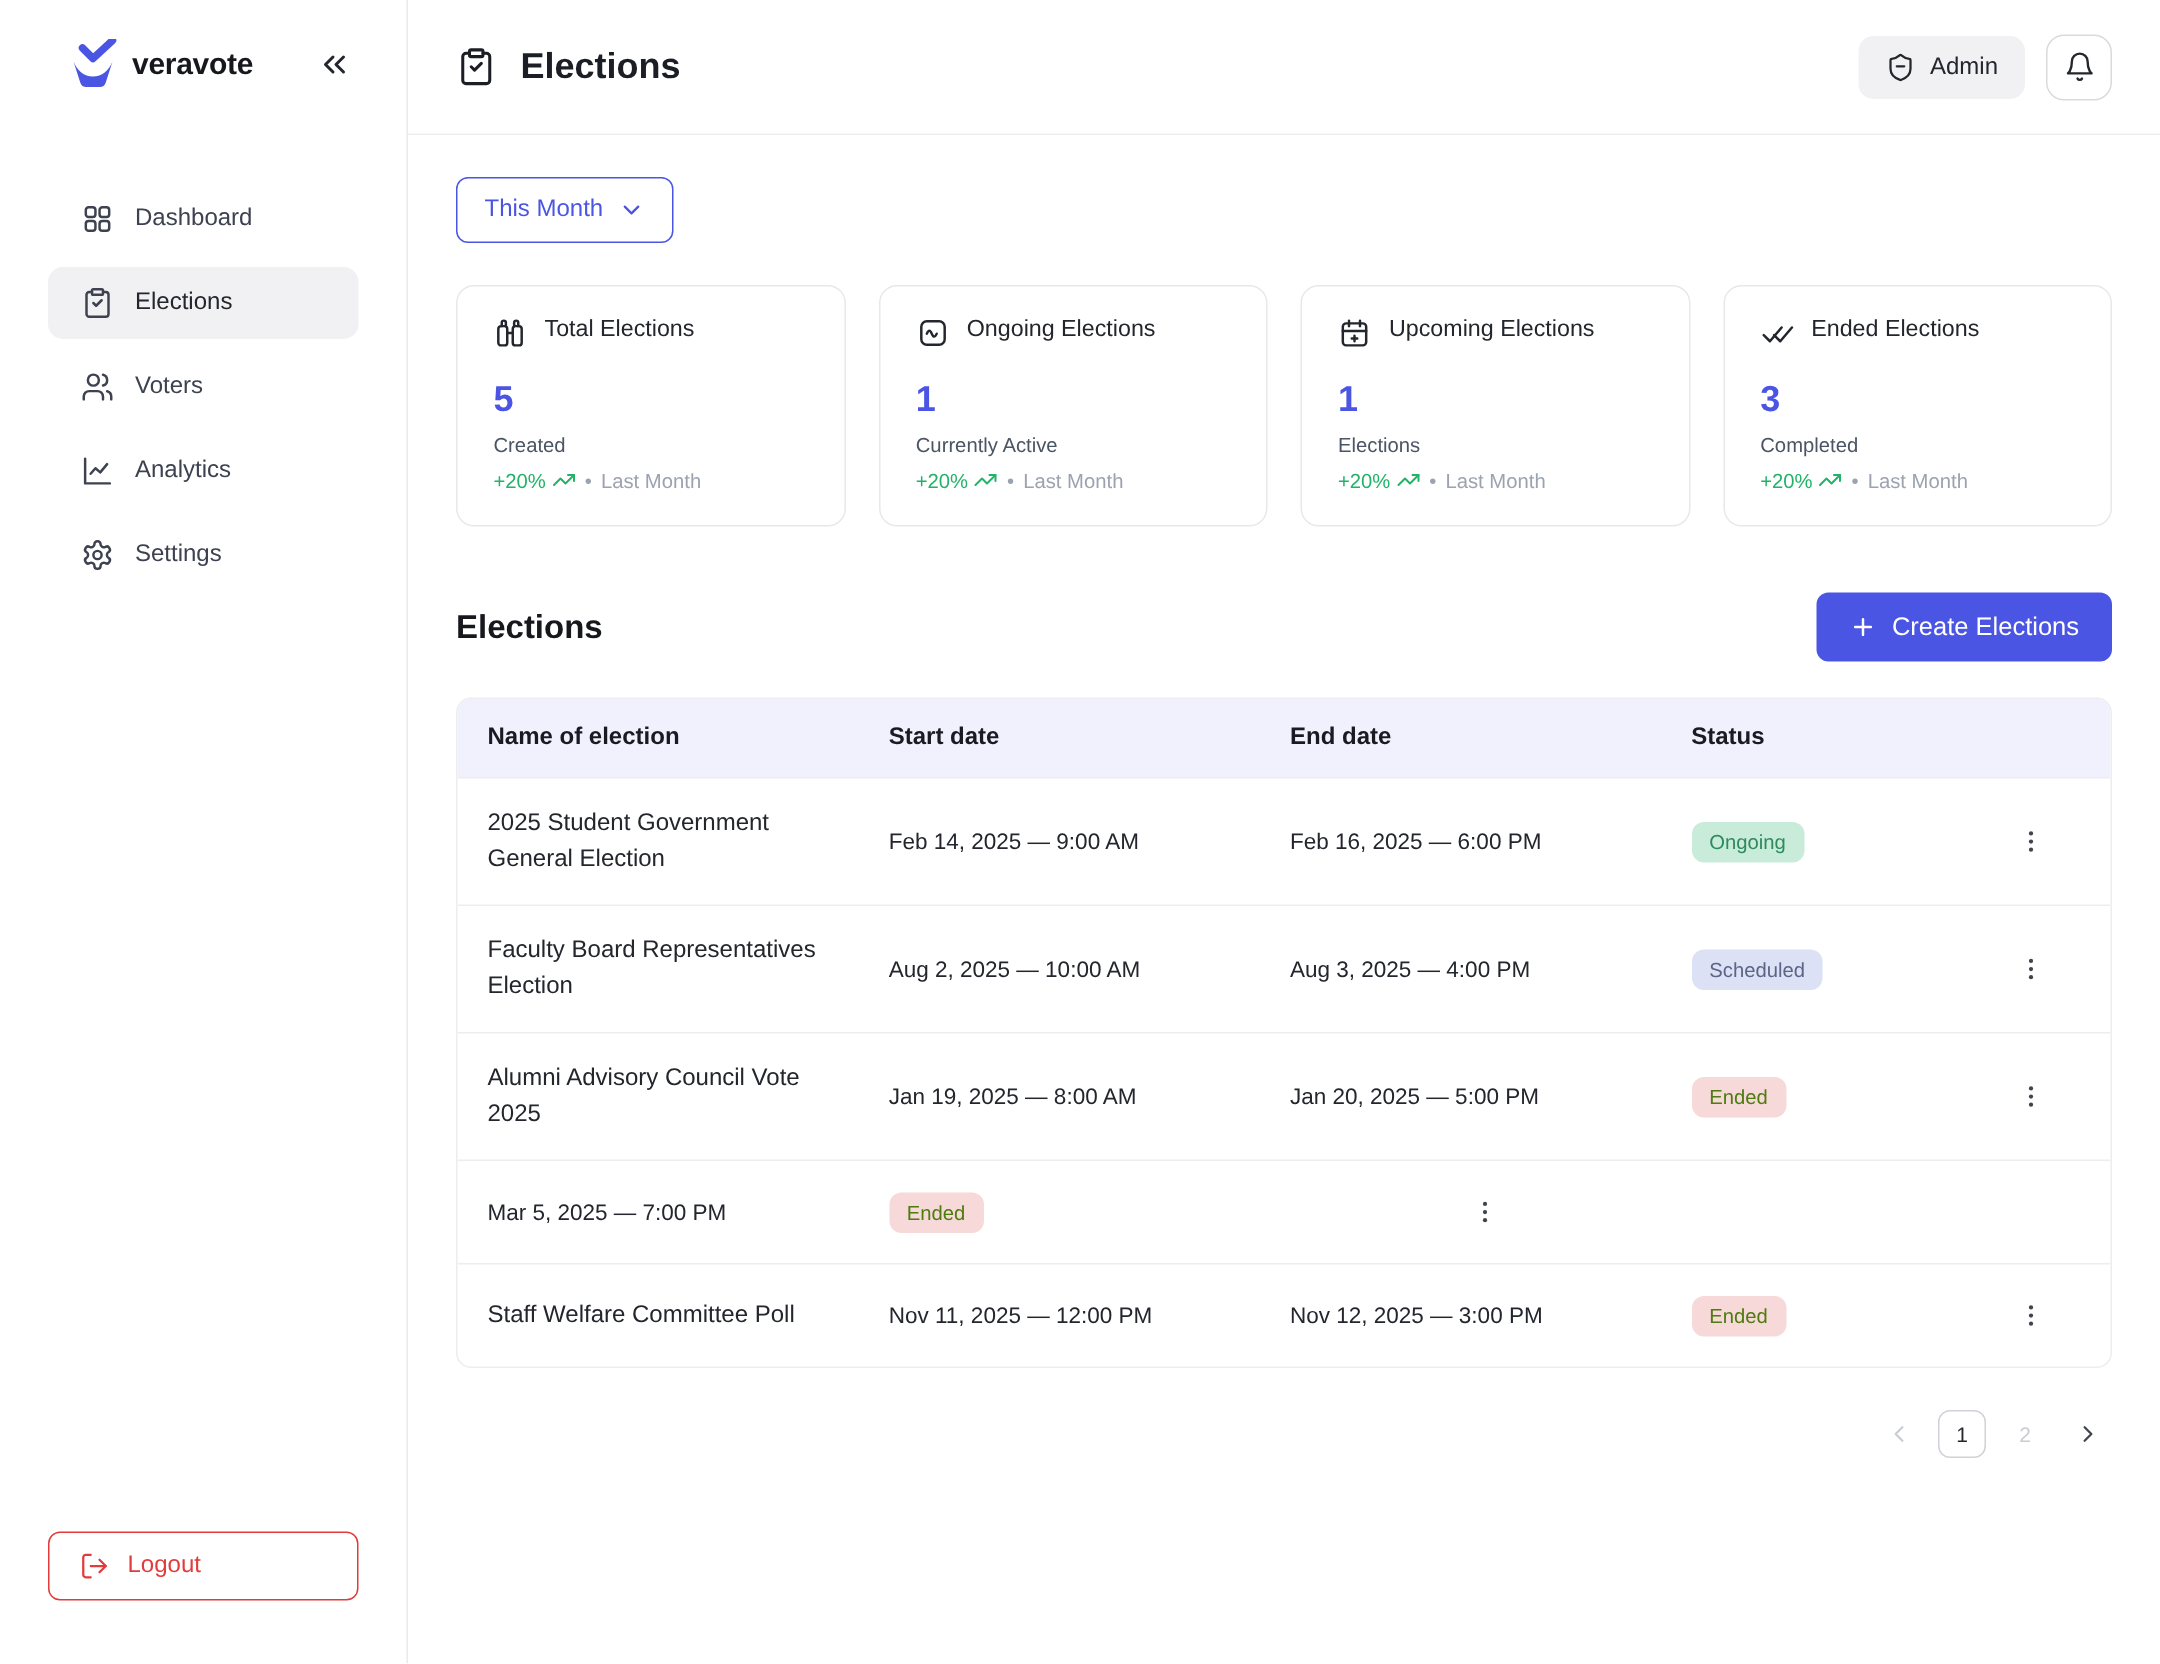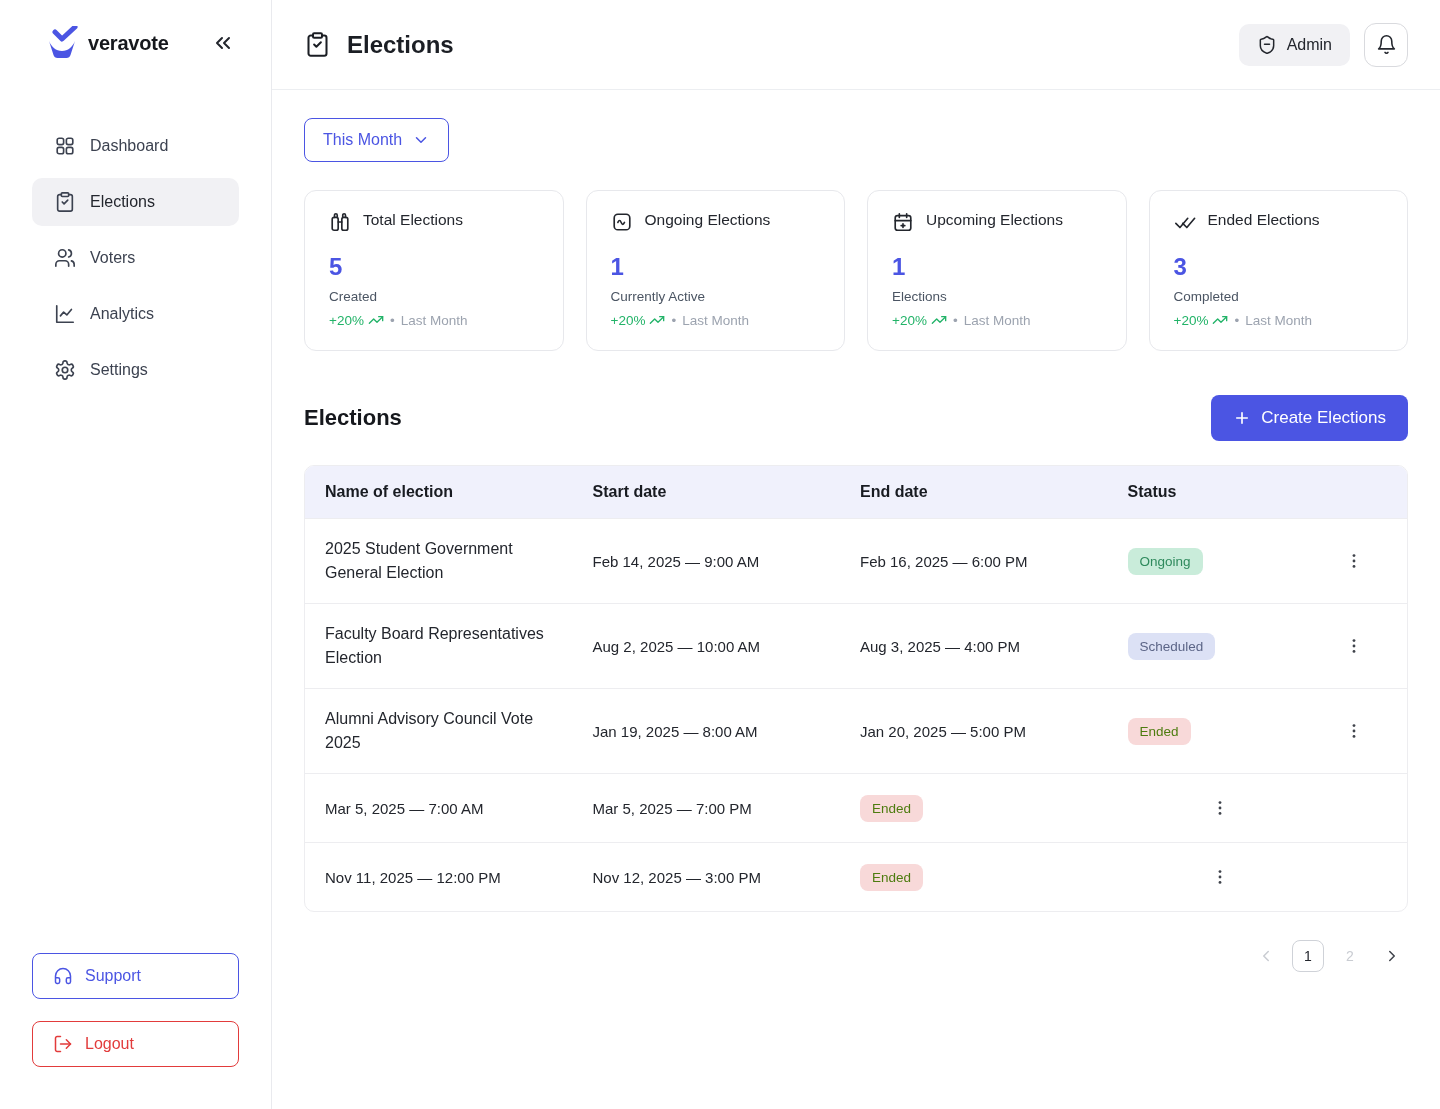--- a/index.html
+++ b/index.html
@@ -154,28 +154,20 @@
           <svg viewBox="0 0 24 24" width="22" height="22" fill="none" stroke="currentColor" stroke-width="1.8" stroke-linecap="round" stroke-linejoin="round">
             <path d="M12.22 2h-.44a2 2 0 0 0-2 2v.18a2 2 0 0 1-1 1.73l-.43.25a2 2 0 0 1-2 0l-.15-.08a2 2 0 0 0-2.73.73l-.22.38a2 2 0 0 0 .73 2.73l.15.1a2 2 0 0 1 1 1.72v.51a2 2 0 0 1-1 1.74l-.15.09a2 2 0 0 0-.73 2.73l.22.38a2 2 0 0 0 2.73.73l.15-.08a2 2 0 0 1 2 0l.43.25a2 2 0 0 1 1 1.73V20a2 2 0 0 0 2 2h.44a2 2 0 0 0 2-2v-.18a2 2 0 0 1 1-1.73l.43-.25a2 2 0 0 1 2 0l.15.08a2 2 0 0 0 2.73-.73l.22-.39a2 2 0 0 0-.73-2.73l-.15-.08a2 2 0 0 1-1-1.74v-.5a2 2 0 0 1 1-1.74l.15-.09a2 2 0 0 0 .73-2.73l-.22-.38a2 2 0 0 0-2.73-.73l-.15.08a2 2 0 0 1-2 0l-.43-.25a2 2 0 0 1-1-1.73V4a2 2 0 0 0-2-2z"></path>
             <circle cx="12" cy="12" r="3"></circle>
           </svg>
         </span>
         <span>Settings</span>
       </button>
     </nav>
 
     <div class="sidebar-bottom">
-      <button class="side-btn support-btn">
-        <span>
-          <svg viewBox="0 0 24 24" width="20" height="20" fill="none" stroke="currentColor" stroke-width="1.8" stroke-linecap="round" stroke-linejoin="round">
-            <path d="M3 14h3a2 2 0 0 1 2 2v3a2 2 0 0 1-2 2H5a2 2 0 0 1-2-2v-7a9 9 0 0 1 18 0v7a2 2 0 0 1-2 2h-1a2 2 0 0 1-2-2v-3a2 2 0 0 1 2-2h3"></path>
-          </svg>
-        </span>
-        <span>Support</span>
-      </button>
       <button class="side-btn logout-btn">
         <span>
           <svg viewBox="0 0 24 24" width="20" height="20" fill="none" stroke="currentColor" stroke-width="1.8" stroke-linecap="round" stroke-linejoin="round">
             <path d="M9 21H5a2 2 0 0 1-2-2V5a2 2 0 0 1 2-2h4"></path>
               <polyline points="16 17 21 12 16 7"></polyline>
               <line x1="21" y1="12" x2="9" y2="12"></line>
           </svg>
         </span>
         <span>Logout</span>
       </button>
@@ -417,37 +409,37 @@
                     <circle cx="12" cy="5.5" r="1.7"></circle>
                     <circle cx="12" cy="12" r="1.7"></circle>
                     <circle cx="12" cy="18.5" r="1.7"></circle>
                   </svg>
                 </span>
           </button>
             </div>
         </div>
 
         <div class="t-row">
-          <div class="cell-date">Mar 5, 2025 — 7:00 AM</div>
           <div class="cell-date">Mar 5, 2025 — 7:00 PM</div>
           <div><span class="badge badge-ended">Ended</span></div>
           <div class="cell-actions">
               <button class="kebab">
             <span>
                   <svg viewBox="0 0 24 24" width="20" height="20" fill="currentColor">
                     <circle cx="12" cy="5.5" r="1.7"></circle>
                     <circle cx="12" cy="12" r="1.7"></circle>
                     <circle cx="12" cy="18.5" r="1.7"></circle>
                   </svg>
                 </span>
           </button>
             </div>
         </div>
 
         <div class="t-row">
+          <div class="cell-name">Staff Welfare Committee Poll</div>
           <div class="cell-date">Nov 11, 2025 — 12:00 PM</div>
           <div class="cell-date">Nov 12, 2025 — 3:00 PM</div>
           <div><span class="badge badge-ended">Ended</span></div>
           <div class="cell-actions">
               <button class="kebab">
             <span>
                   <svg viewBox="0 0 24 24" width="20" height="20" fill="currentColor">
                     <circle cx="12" cy="5.5" r="1.7"></circle>
                     <circle cx="12" cy="12" r="1.7"></circle>
                     <circle cx="12" cy="18.5" r="1.7"></circle>

